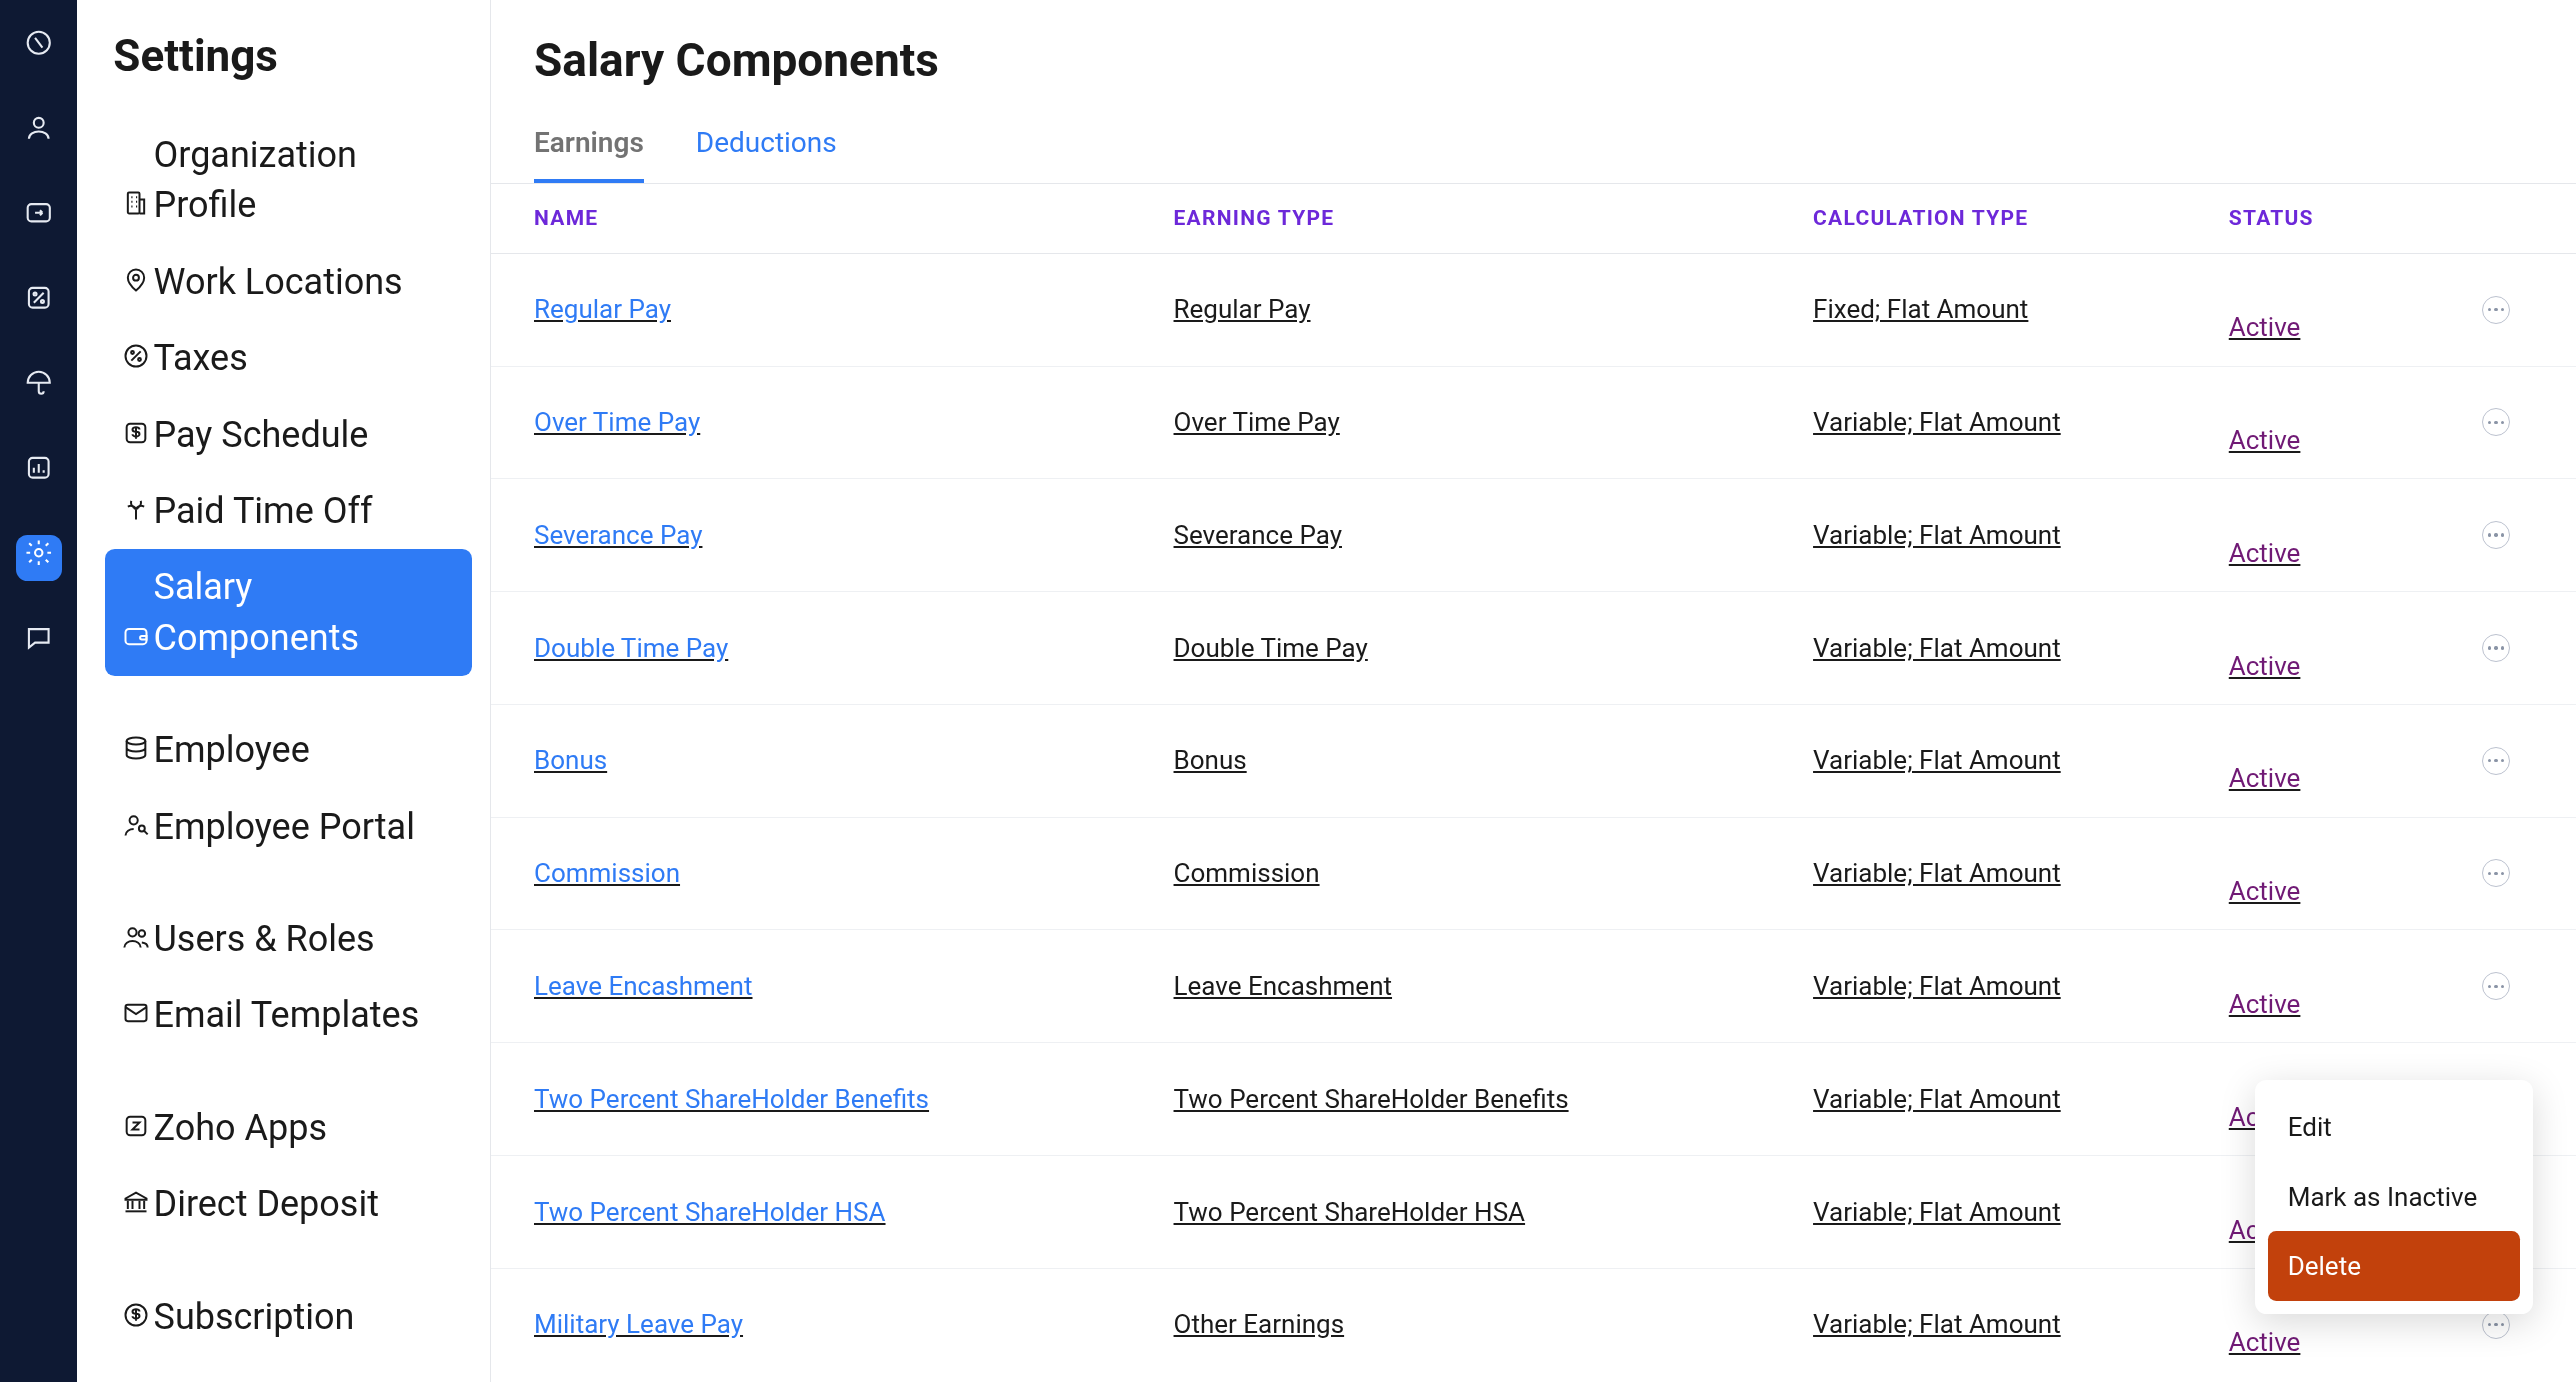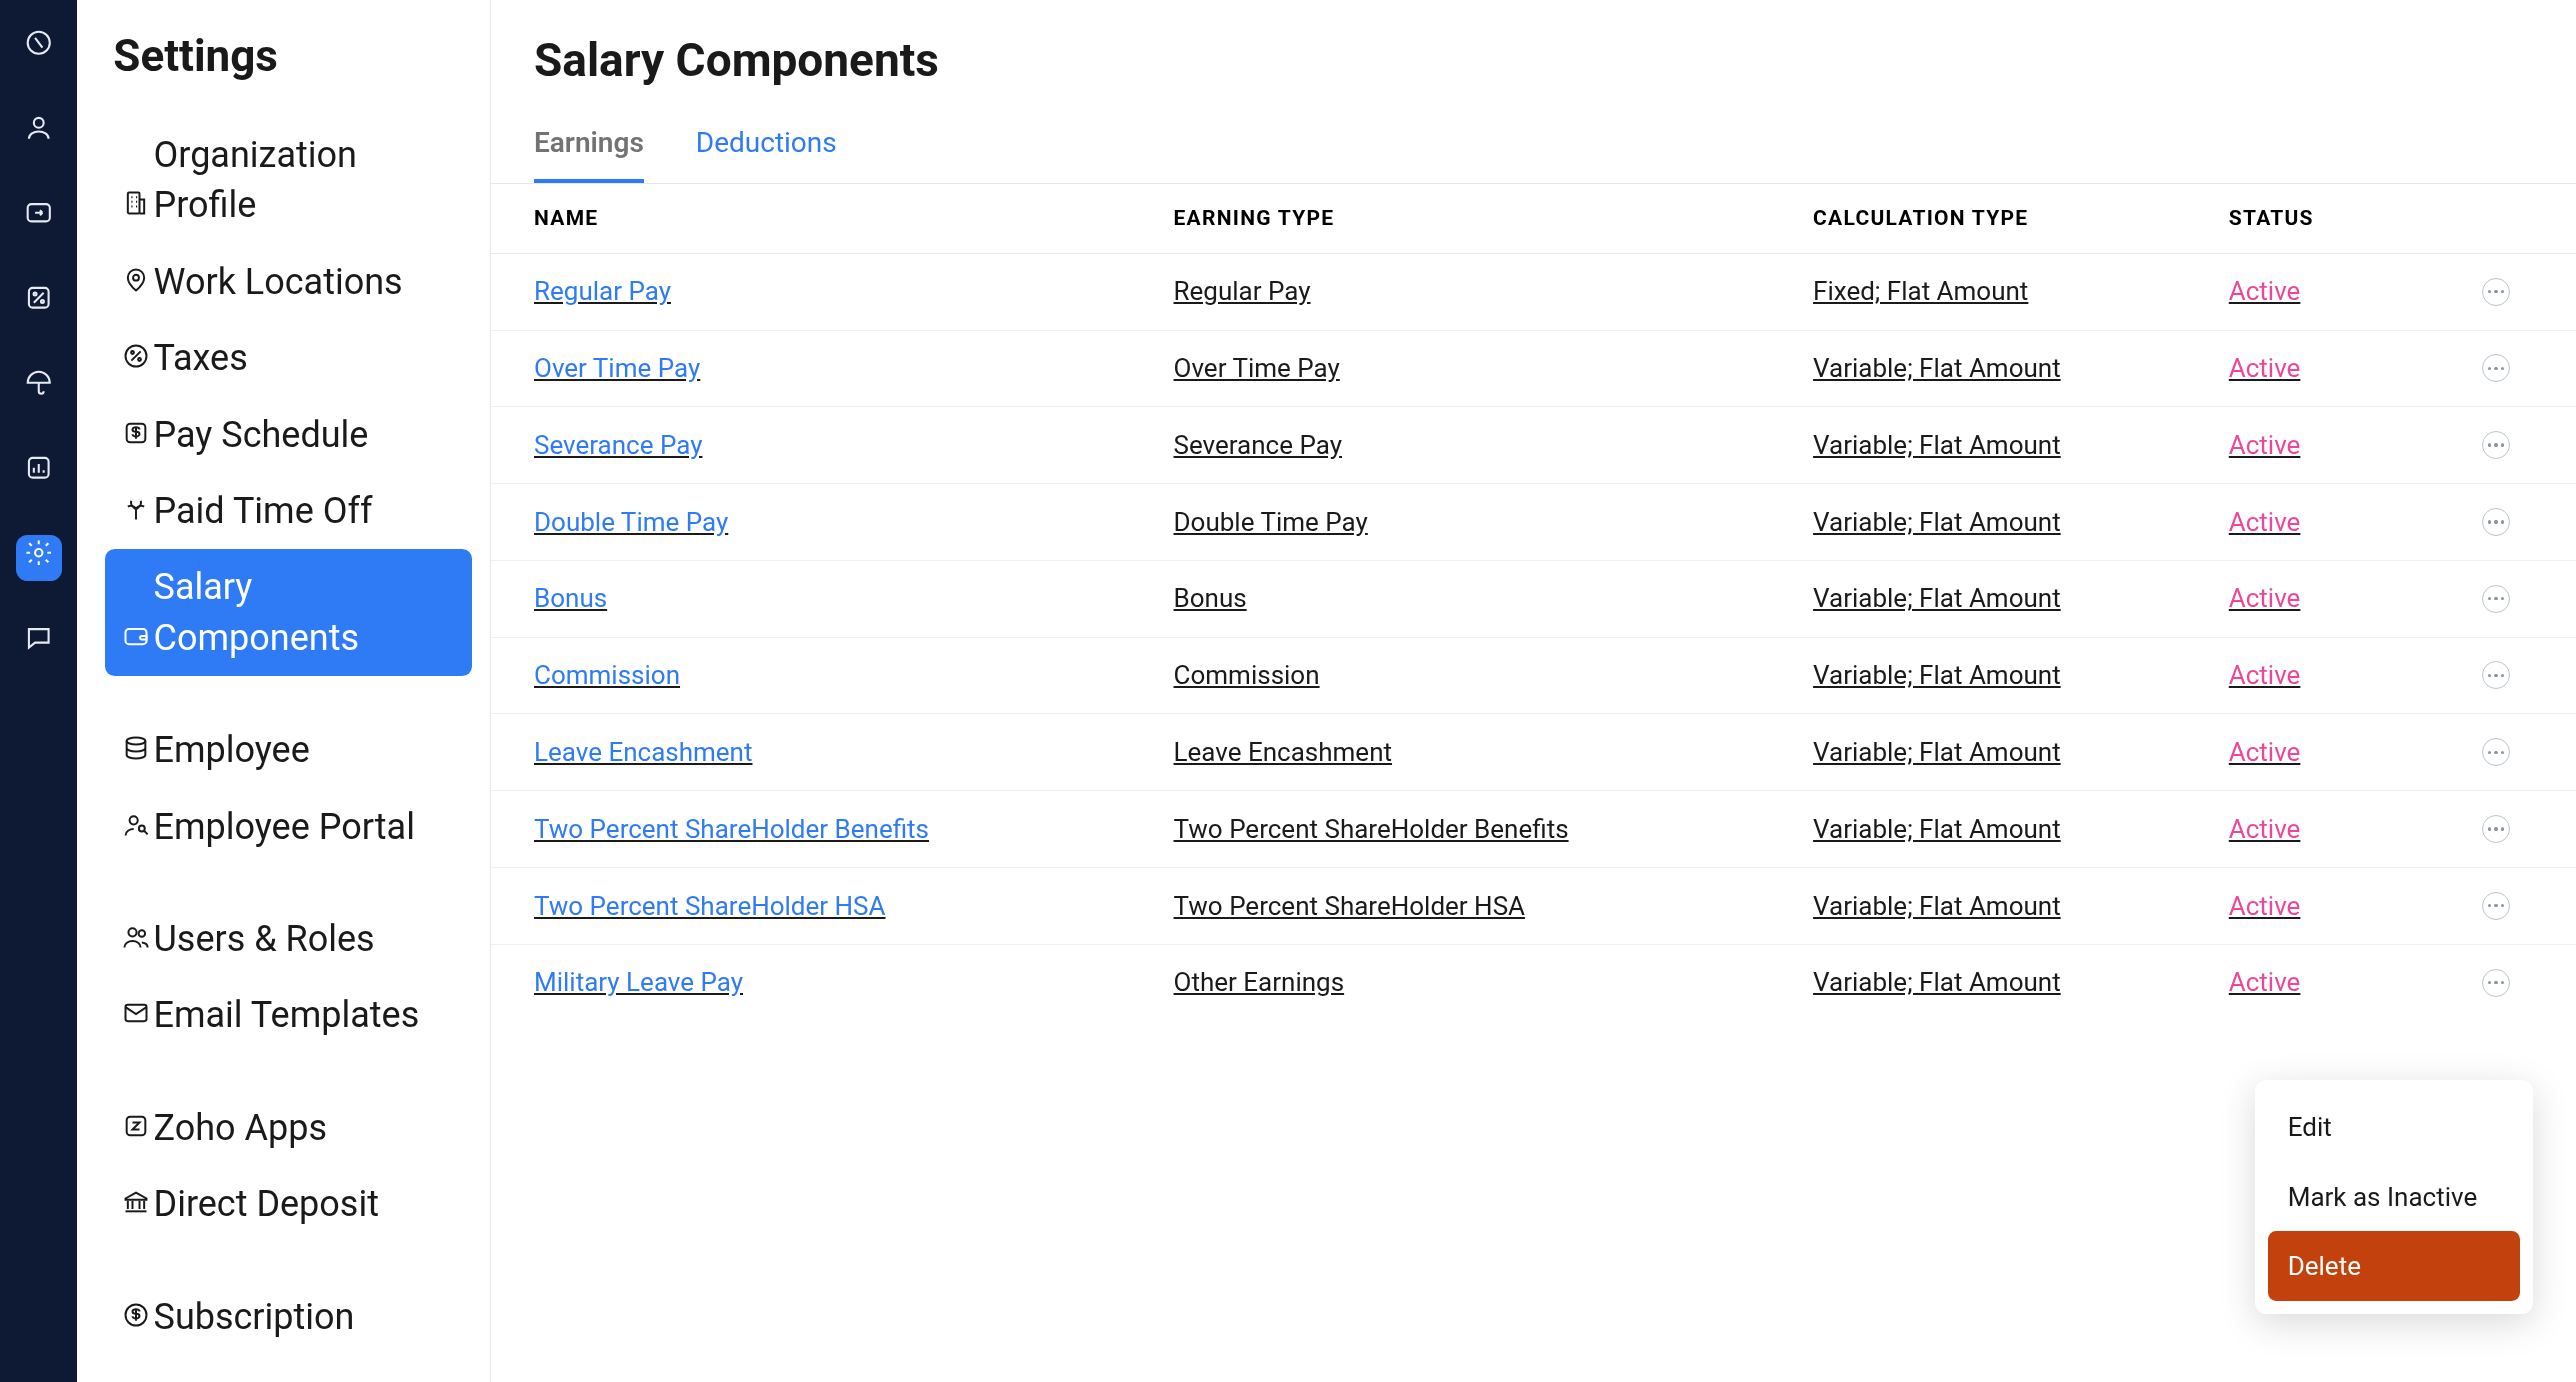--- a/index.html
+++ b/index.html
@@ -59,30 +59,30 @@
     }
     .add-btn .caret { width: 0; height: 0; border-left: 8.2px solid transparent; border-right: 8.2px solid transparent; border-top: 9.8px solid #fff; }
 
     .tabs { display: flex; gap: 52px; padding: 31px 43px 0; border-bottom: 0.8px solid #e5e7eb; }
     .tab { font-size: 28px; padding-bottom: 16.4px; cursor: pointer; color: #2f7bf5; }
     .tab.active { color: #737373; font-weight: 600; border-bottom: 4.9px solid #2f7bf5; }
 
     .table-head {
       display: grid; grid-template-columns: 1fr 1fr 0.65fr 0.36fr 74px;
       padding: 19.7px 43px; border-bottom: 0.8px solid #e5e7eb;
-      font-size: 21px; font-weight: 700; letter-spacing: 0.06em; color: #000000;
+      font-size: 21px; font-weight: 700; letter-spacing: 0.06em; color: #6d28d9;
     }
     .rows { flex: 1; }
     .row {
       display: grid; grid-template-columns: 1fr 1fr 0.65fr 0.36fr 74px;
       padding: 19.7px 43px; align-items: center; text-decoration: underline;
     }
     .row + .row { border-top: 0.8px solid #eef0f3; }
     .row .name a { color: #2f7bf5; text-decoration: none; }
-    .row .status-active { color: #ec4899; }
+    .row .status-active { color: #701a75; margin-top: 36px; }
     .row .actions { display: flex; justify-content: center; }
     .dots {
       width: 28px; height: 28px; border-radius: 50%;
       border: 1.6px solid #bcc2cf; display: flex; align-items: center; justify-content: center; gap: 3.3px;
       cursor: pointer;
     }
     .dots span { width: 3.3px; height: 3.3px; border-radius: 50%; background: #8a94a6; display: inline-block; }
 
     .popover {
       position: absolute; right: 43px; top: 1080px;

